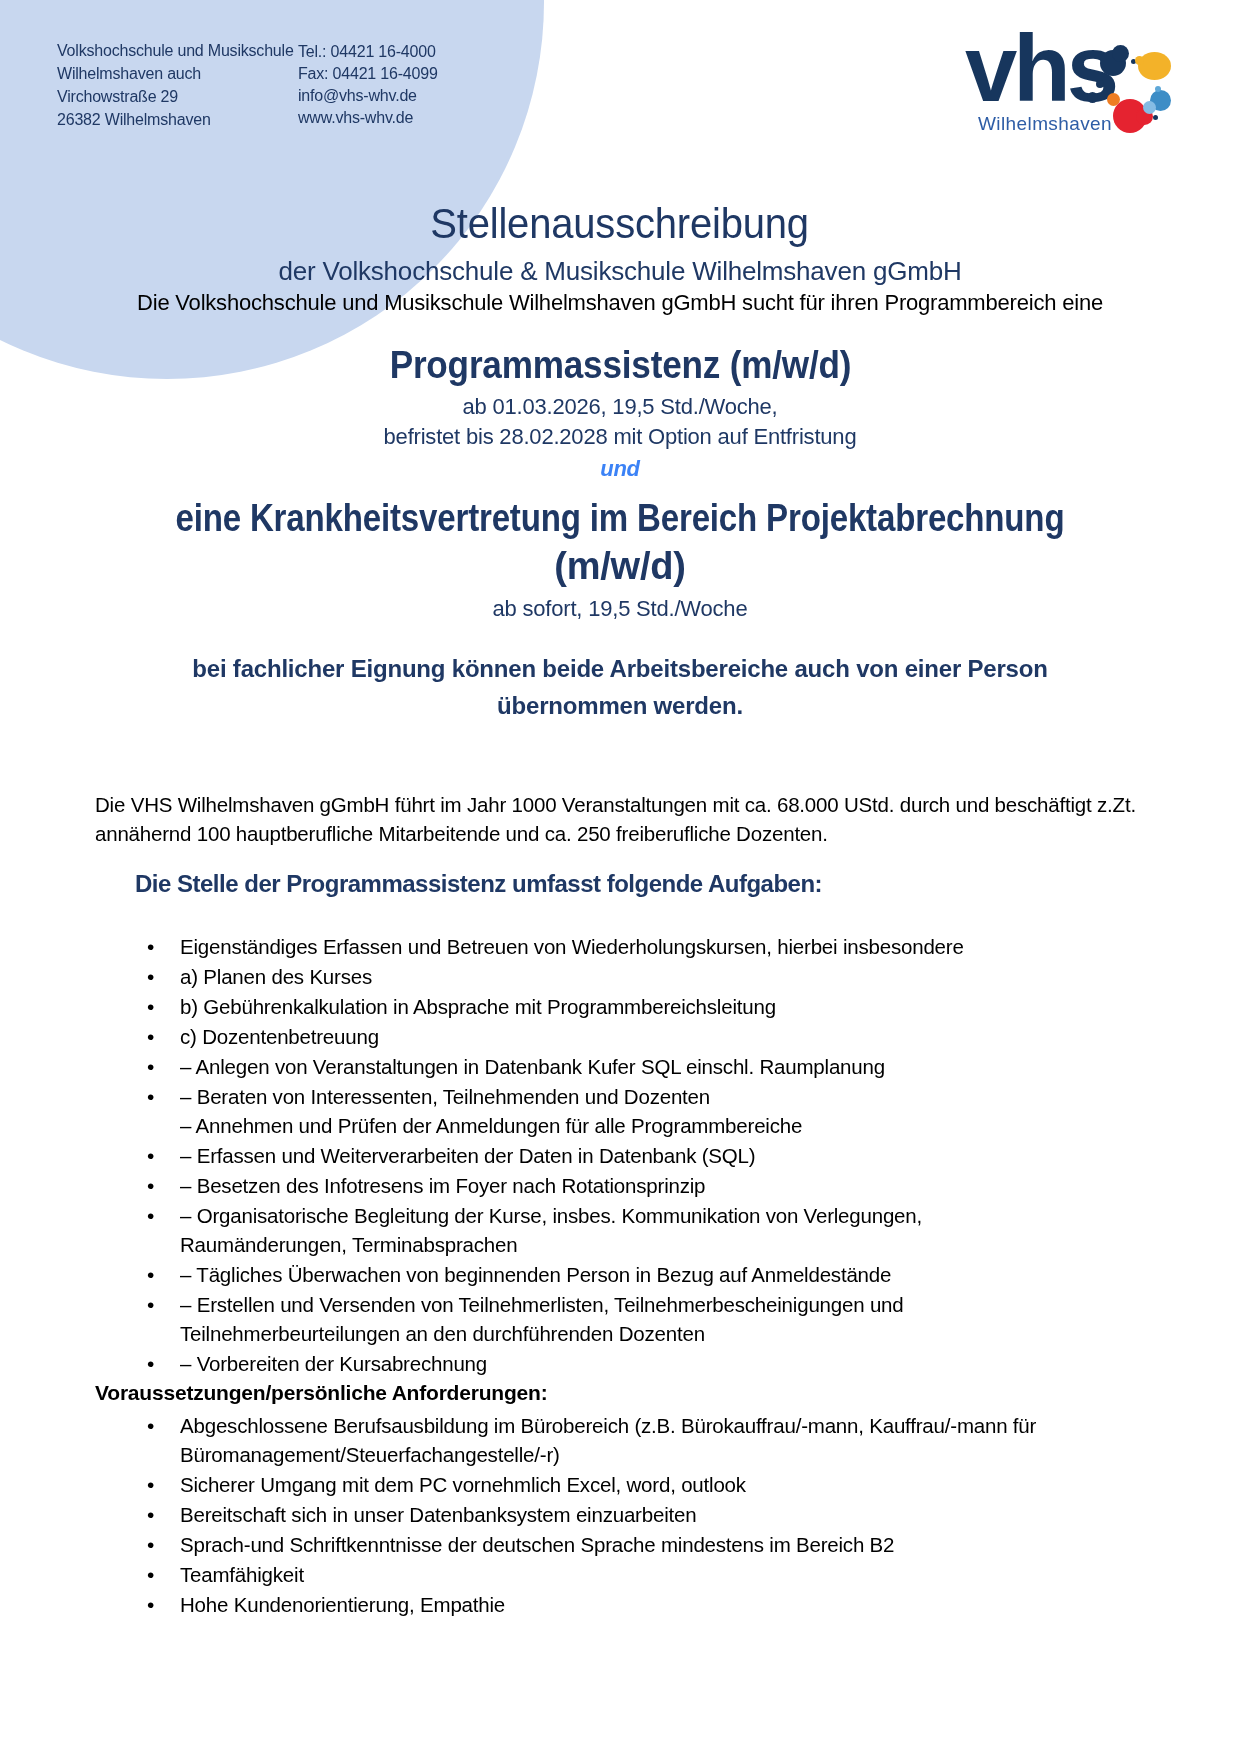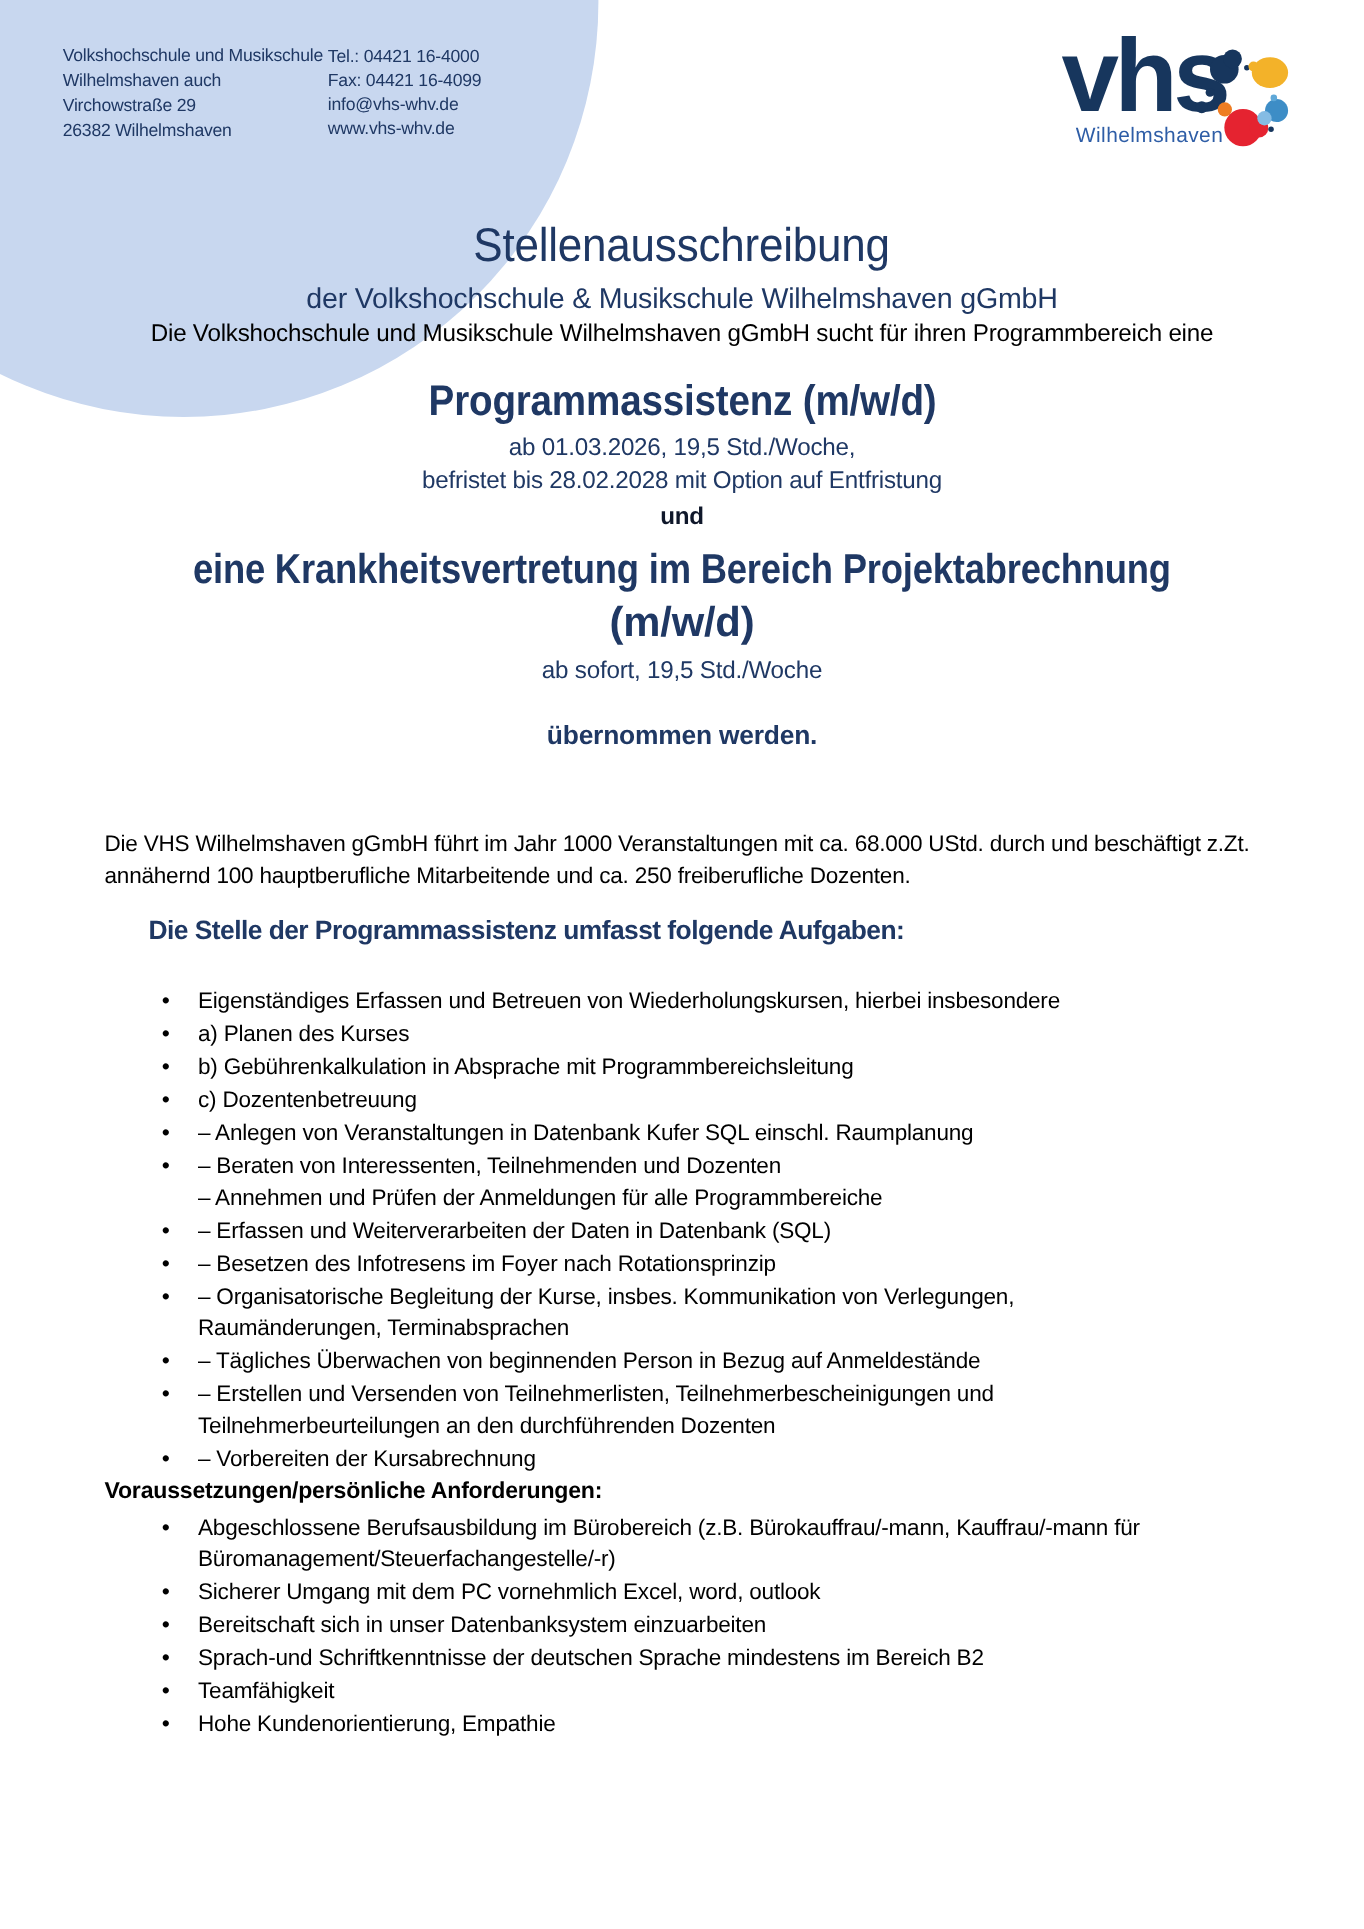--- a/index.html
+++ b/index.html
@@ -73,21 +73,21 @@
   .subtitle { margin-top: 6px; font-size: 26px; line-height: 34px; color: #1f3864; }
   .intro    { font-size: 22px; line-height: 30px; color: #000000; }
 
   .pos1-title { margin-top: 22px; }
   .h-big { font-size: 39px; font-weight: 700; line-height: 50px; color: #1f3864; }
   .h-big2 { font-size: 38px; font-weight: 700; line-height: 48px; color: #1f3864; }
   .pos2-title { margin-top: 10px; }
   .detail { font-size: 22px; line-height: 30px; color: #1f3864; }
   .mt2 { margin-top: 2px; align-items: flex-end; }
   .mt4 { margin-top: 4px; }
-  .connector { font-size: 22px; line-height: 30px; font-weight: 700; color: #0f172a; }
+  .connector { font-size: 22px; line-height: 30px; font-weight: 700; color: #3b82f6; font-style: italic; }
 
   .note { margin-top: 26px; font-size: 24px; font-weight: 700; line-height: 37px; color: #1f3864; }
 
   .about {
     margin-top: 66px; margin-right: -12px;
     font-size: 20.5px; line-height: 29px; color: #000000;
   }
 
   .tasks-heading {
     margin-top: 20px;
@@ -190,20 +190,21 @@
         <div class="h-big2 squeeze87">eine Krankheitsvertretung im Bereich Projektabrechnung</div>
       </div>
     <div class="c-line">
         <div class="h-big2">(m/w/d)</div>
       </div>
     <div class="c-line mt4">
         <div class="detail">ab sofort, 19,5 Std./Woche</div>
       </div>
 
     <div class="note">
+      <div class="c-line">bei fachlicher Eignung können beide Arbeitsbereiche auch von einer Person</div>
       <div class="c-line">übernommen werden.</div>
     </div>
 
     <p class="about">Die VHS Wilhelmshaven gGmbH führt im Jahr 1000 Veranstaltungen mit ca. 68.000 UStd. durch und beschäftigt z.Zt. annähernd 100 hauptberufliche Mitarbeitende und ca. 250 freiberufliche Dozenten.</p>
 
     <h2 class="tasks-heading">Die Stelle der Programmassistenz umfasst folgende Aufgaben:</h2>
 
     <ul class="bullets">
 
     <li><span class="line1">Eigenständiges Erfassen und Betreuen von Wiederholungskursen, hierbei insbesondere</span></li>

